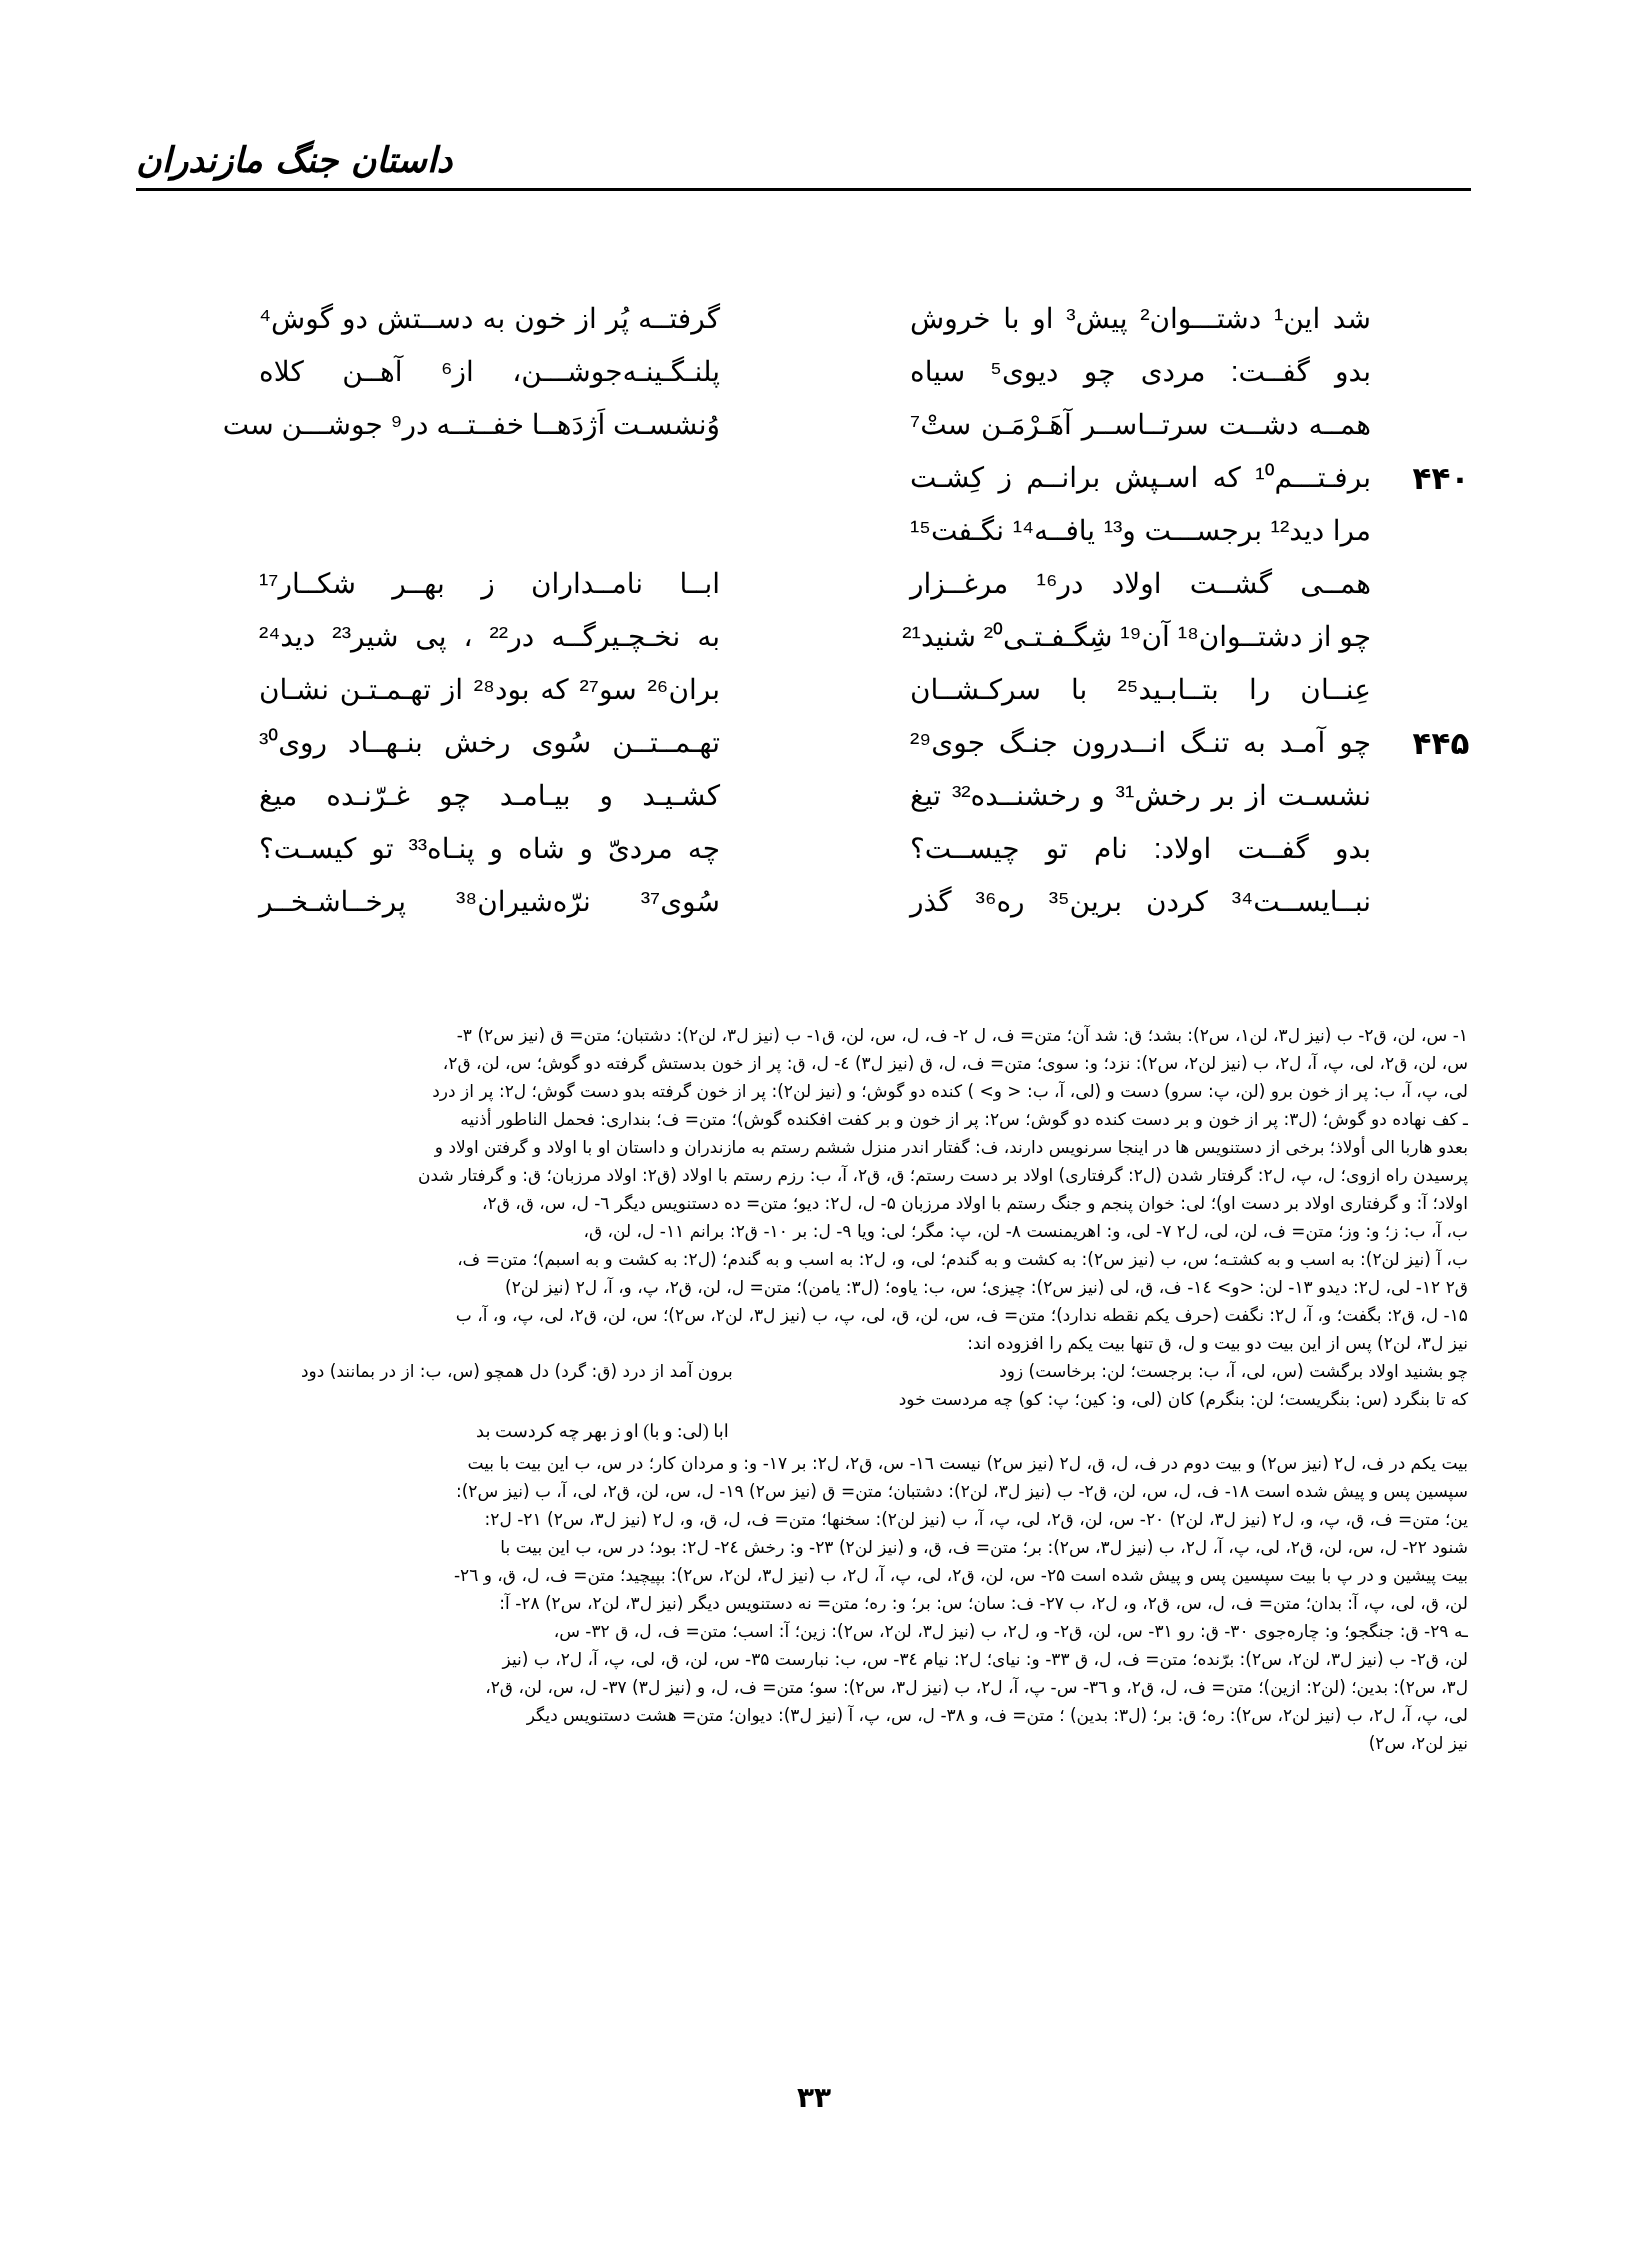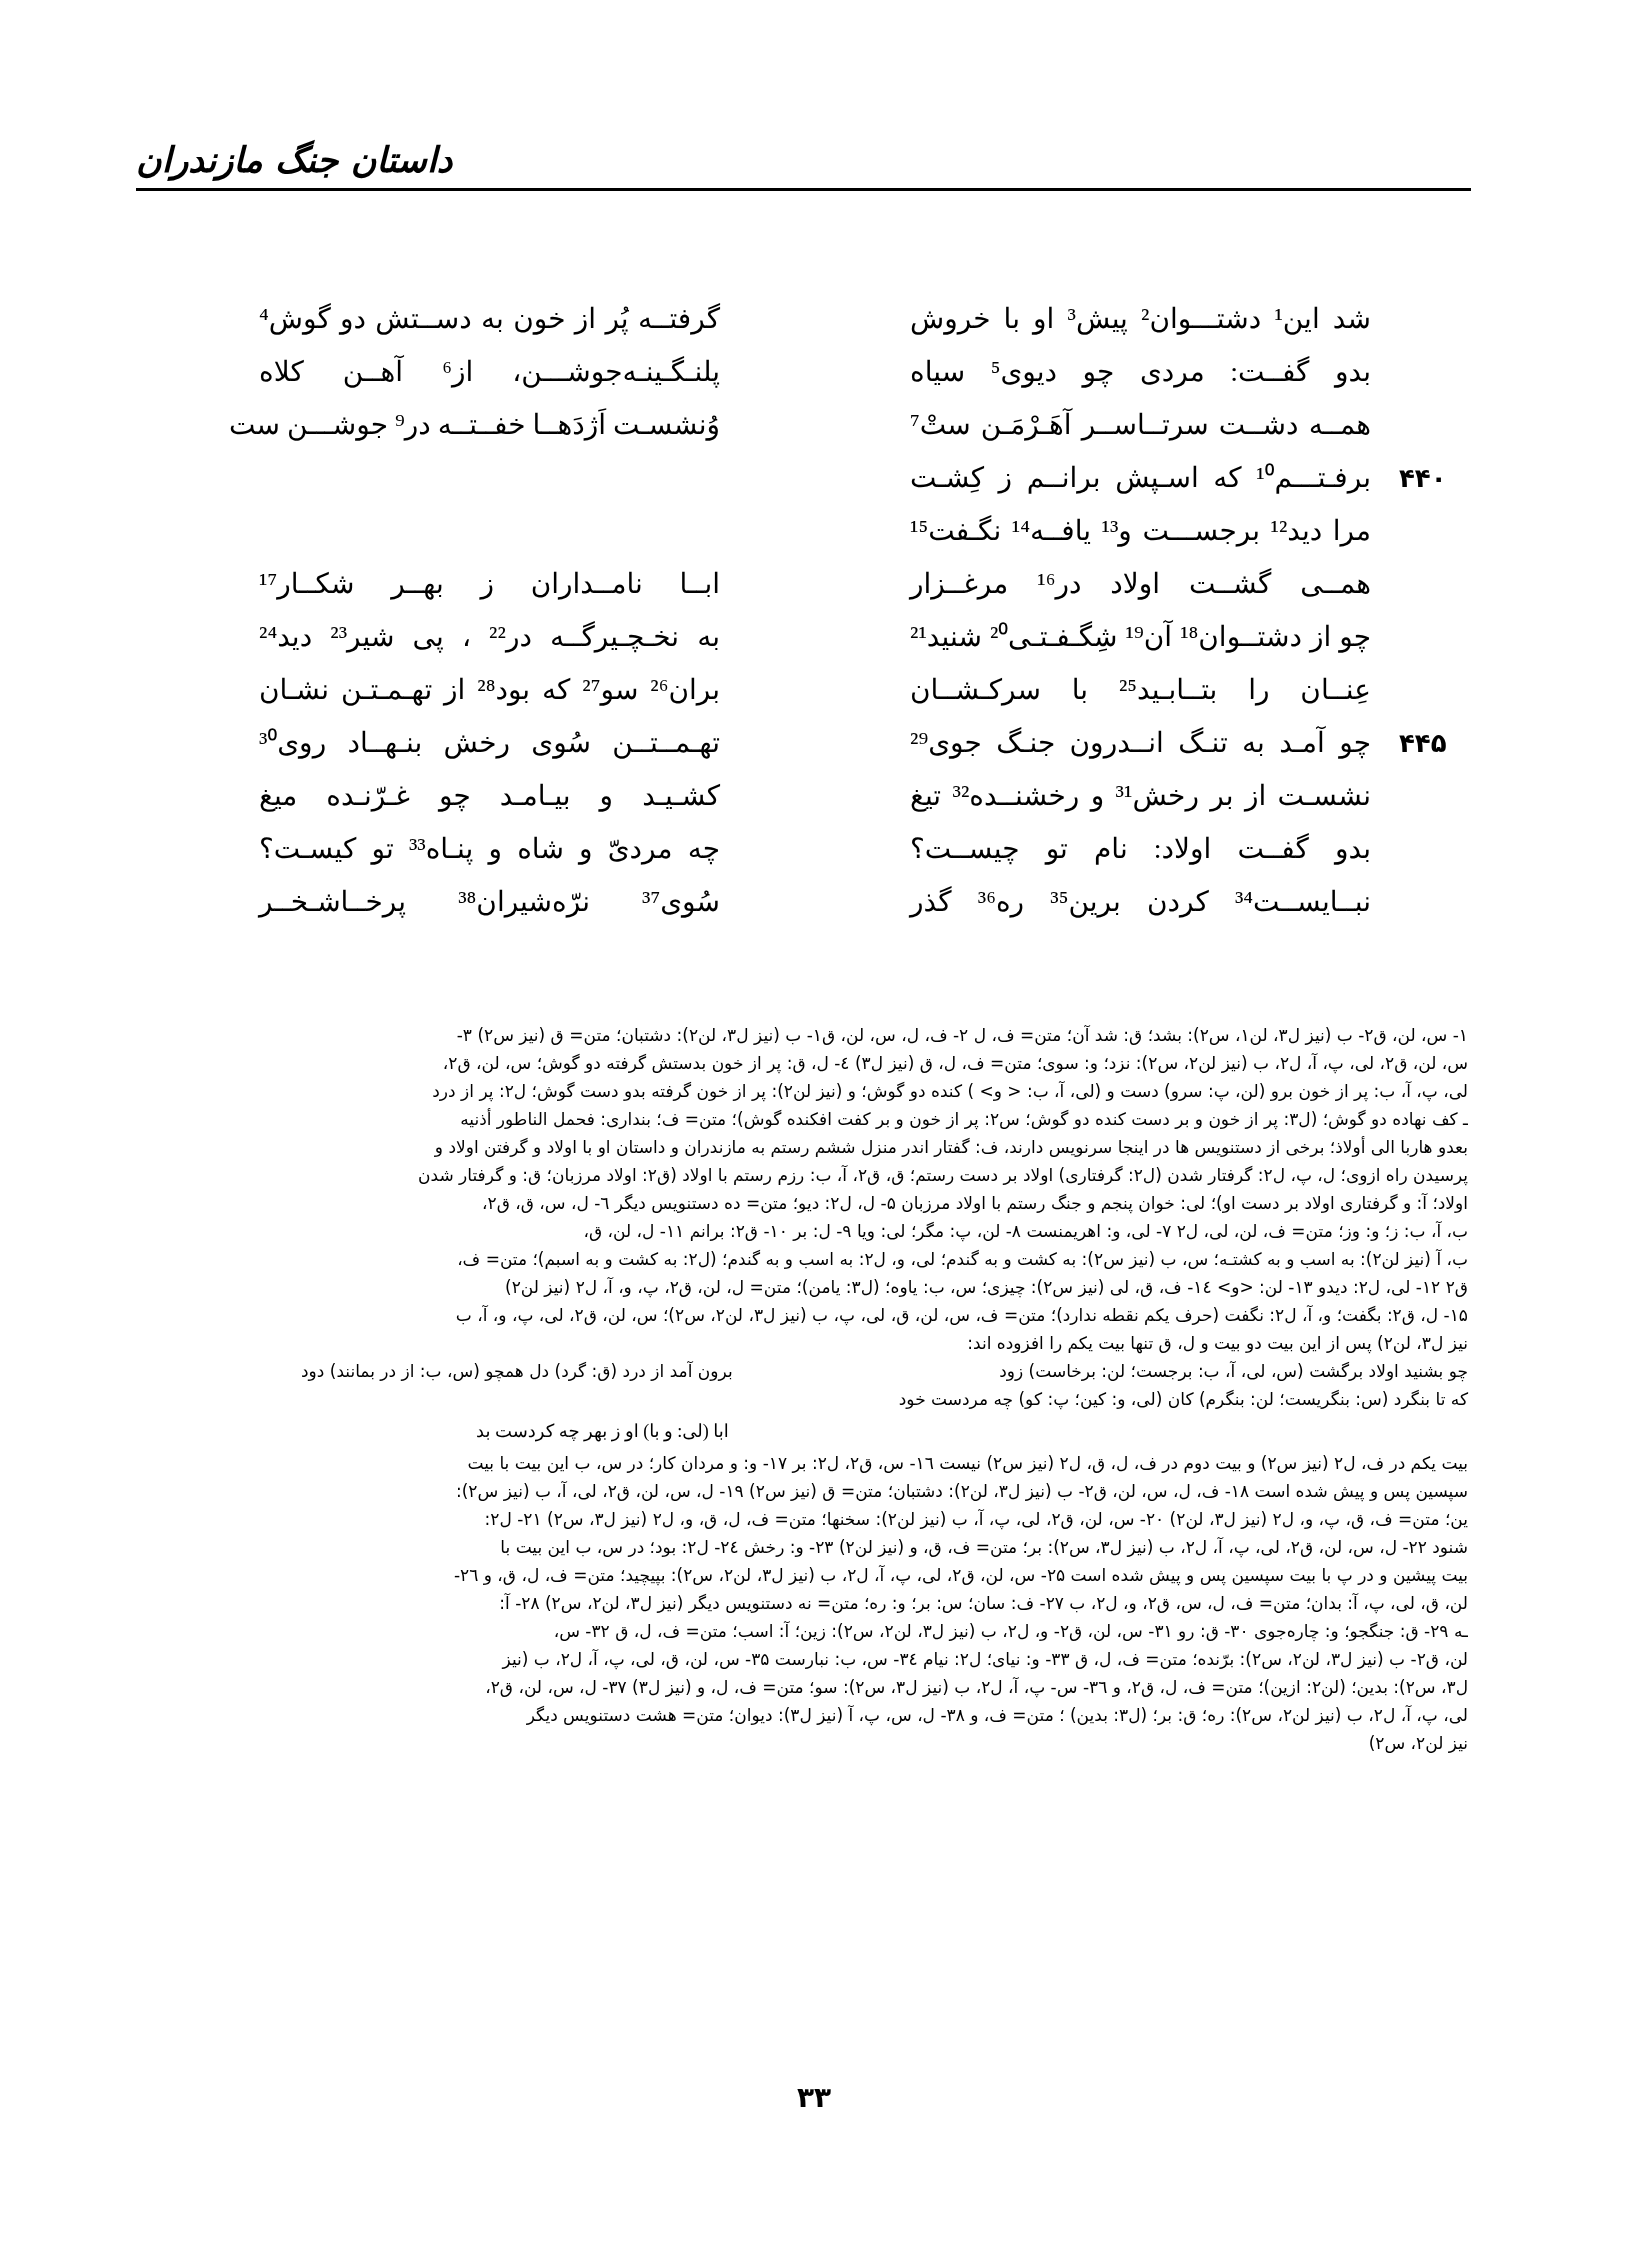--- a/index.html
+++ b/index.html
@@ -51,39 +51,39 @@
       width: 1231px;
     }
     .couplet {
       position: relative;
       height: 53px;
     }
     .hemistich {
       position: absolute;
       top: 0;
       width: 461px;
-      font-family: Liberation Serif, serif;
+      font-family: Liberation Sans, sans-serif;
       font-size: 28px;
       line-height: 50px;
       text-align: justify;
       text-align-last: justify;
       white-space: nowrap;
       direction: rtl;
     }
     .hemistich.right { right: 112px; }
     .hemistich.left { left: 7px; }
     .verse-number {
       position: absolute;
       right: 0;
       top: 0;
       width: 84px;
-      text-align: left;
+      text-align: center;
       font-family: "DejaVu Sans", sans-serif;
       font-weight: bold;
-      font-size: 26px;
+      font-size: 31px;
       line-height: 50px;
     }
 
     
     .footnotes {
       position: absolute;
       top: 1021px;
       left: 140px;
       width: 1328px;
       font-family: "DejaVu Sans", "Liberation Sans", sans-serif;

